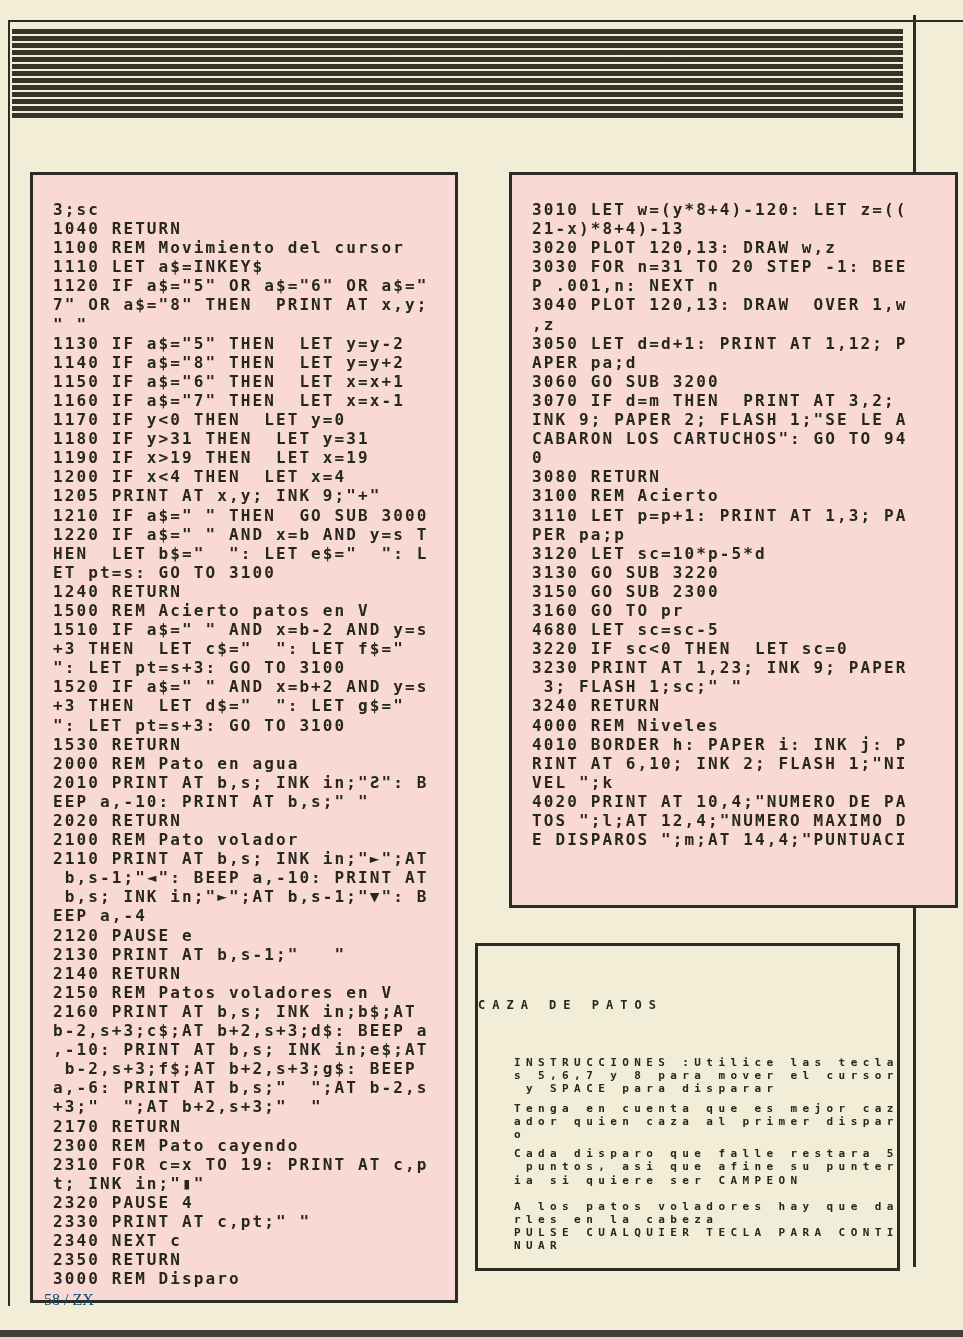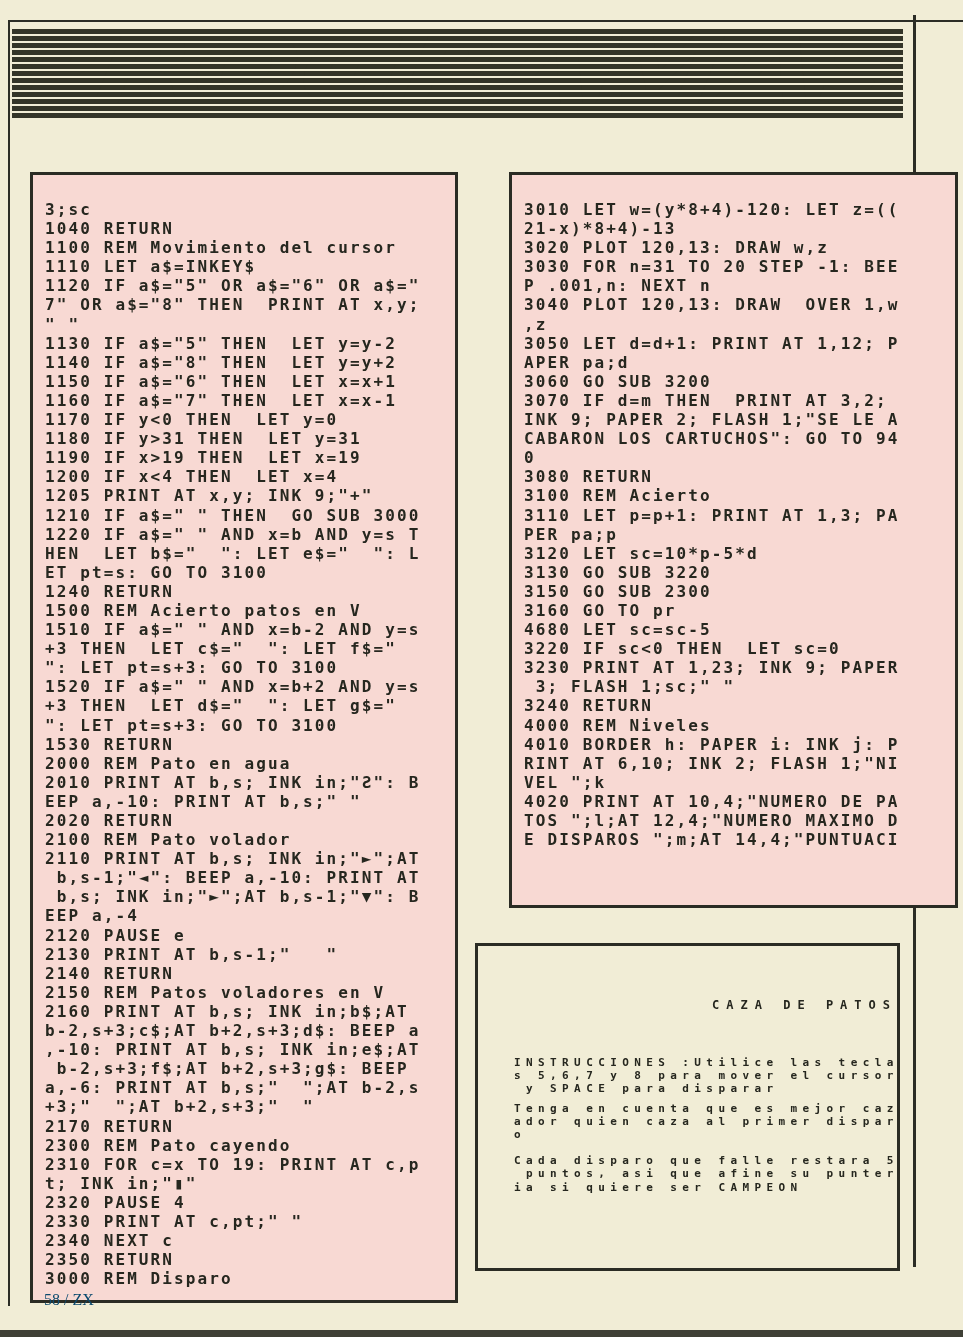--- a/index.html
+++ b/index.html
@@ -41,39 +41,39 @@
 
   
   .panel {
     position:absolute;
     background:#f8d9d3;
     border:3px solid #2b2c24;
     box-sizing:border-box;
   }
   .panel-left  { left:30px;  top:172px; width:428px; height:1131px; }
   .panel-right { left:489px; top:172px; width:449px; height:736px;margin-left:20px; }
-  .code { padding:25px 0 0 12px; }
+  .code { padding:25px 0 0 20px; }
   .code-line {
     font-family:"DejaVu Sans Mono", monospace;
     font-size:16px; font-weight:bold;
     letter-spacing:2.1px;
     line-height:19.1px;
     white-space:pre;
     color:#26271f;
     min-height:19.1px;
   }
 
   
   .info-box {
     position:absolute; left:475px; top:943px; width:425px; height:328px;
     border:3px solid #2b2c24; box-sizing:border-box;
   }
   .info-title {
     margin-top:52px;
-    text-align:right;
+    text-align:left;
     font-family:"DejaVu Sans Mono", monospace;
     font-weight:bold; font-size:12px;
     letter-spacing:7px;
     color:#26271f;
   }
   .info-body { margin:44px 0 0 20px; }
   .ix-line {
     font-family:"DejaVu Sans Mono", monospace;
     font-size:11px; font-weight:bold;
     letter-spacing:5.4px;
@@ -218,16 +218,22 @@
       <div class="ix-line-group">
         <div class="ix-line">Tenga en cuenta que es mejor caz</div>
         <div class="ix-line">ador quien caza al primer dispar</div>
         <div class="ix-line">o</div>
       </div>
       <div class="ix-line-group">
         <div class="ix-line">Cada disparo que falle restara 5</div>
         <div class="ix-line"> puntos, asi que afine su punter</div>
         <div class="ix-line">ia si quiere ser CAMPEON</div>
       </div>
+      <div class="ix-line-group">
+        <div class="ix-line">A los patos voladores hay que da</div>
+        <div class="ix-line">rles en la cabeza</div>
+        <div class="ix-line">PULSE CUALQUIER TECLA PARA CONTI</div>
+        <div class="ix-line">NUAR</div>
+      </div>
     </div>
 </div>
 
 <div class="footer">58 / ZX</div>
 
 </body></html>

